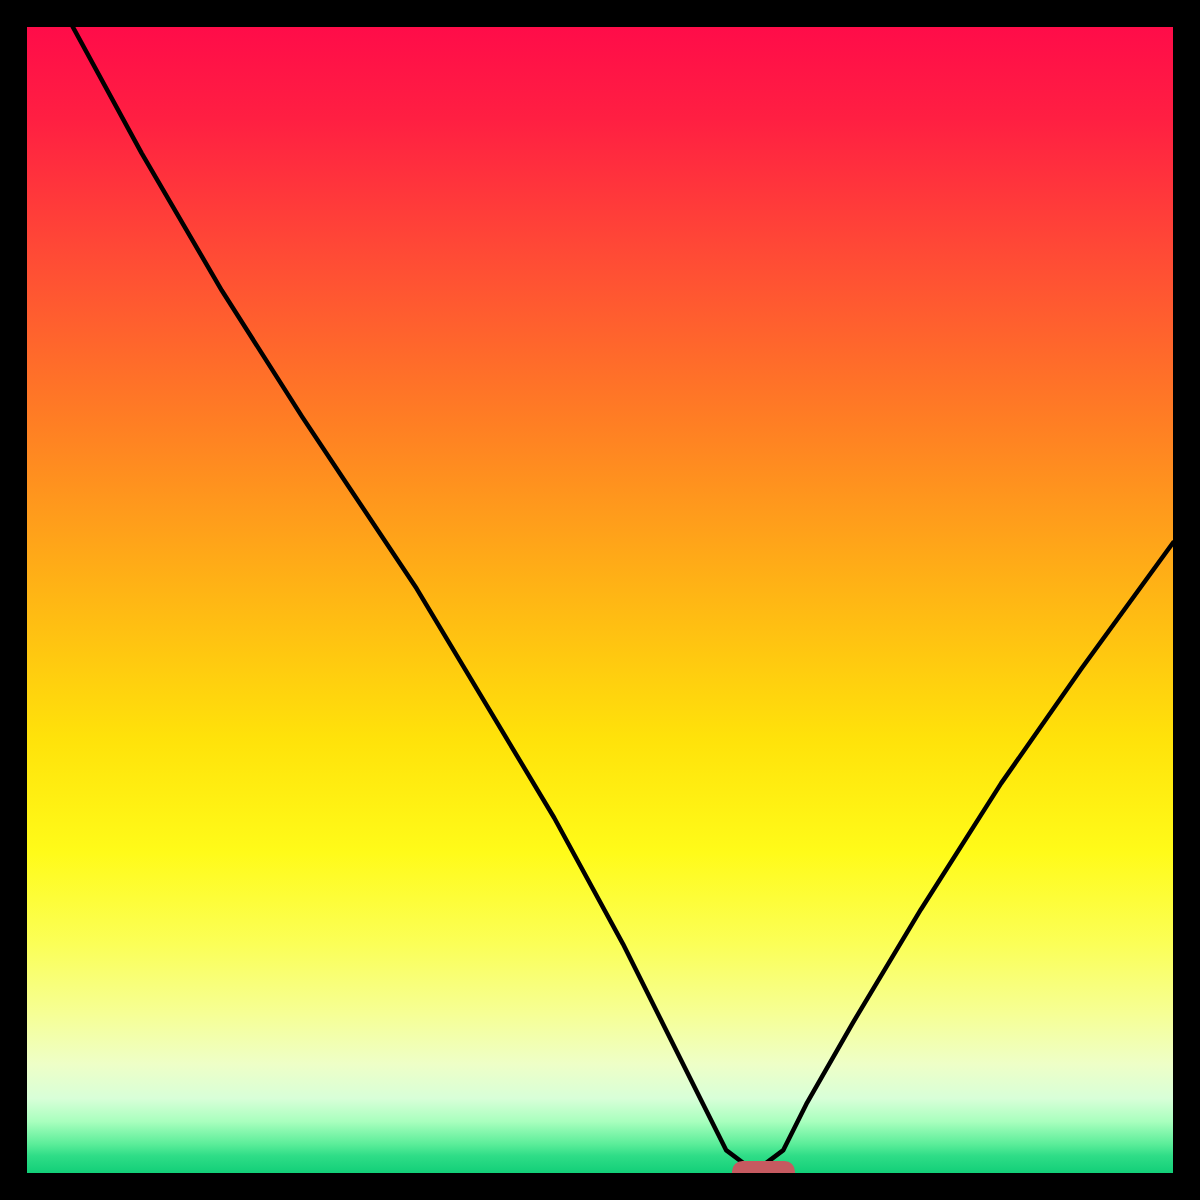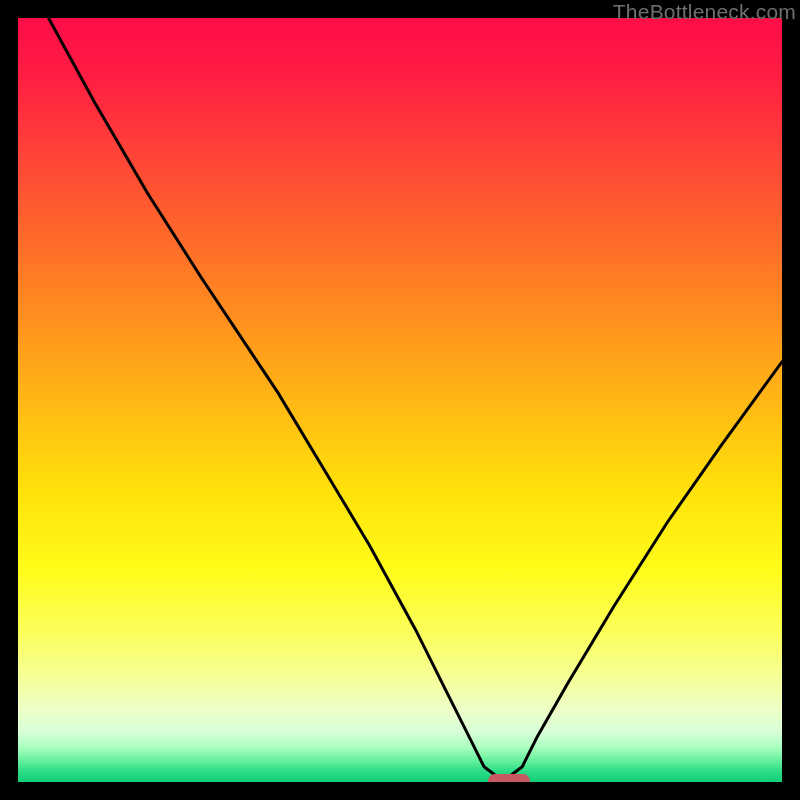--- a/index.html
+++ b/index.html
@@ -79,14 +79,13 @@
       <rect x="0" y="0" width="764" height="764" fill="url(#bg)"></rect>
     </svg>
 
     <svg class="curve-svg" width="764" height="764" viewBox="0 0 100 100" preserveAspectRatio="none">
       <path id="curve-path" d="M4.00 0.00 L10.00 11.00 L17.00 23.00 L24.00 34.00 L28.00 40.00 L34.00 49.00 L40.00 59.00 L46.00 69.00 L52.00 80.00 L56.00 88.00 L59.00 94.00 L61.00 98.00 L63.00 99.50 L64.00 99.50 L66.00 98.00 L68.00 94.00 L72.00 87.00 L78.00 77.00 L85.00 66.00 L92.00 56.00 L100.00 45.00" fill="none" stroke-width="0.45" stroke-linecap="round" stroke-linejoin="round" vector-effect="non-scaling-stroke" stroke="#000000" style="stroke-width: 3px;"></path>
     </svg>
 
     <div class="minimum-marker" style="left: 469.86px; width: 42.02px; bottom: -6px; background: rgb(198, 90, 96);"></div>
   </div>
 
-  <div class="watermark">TheBottleneck.com</div>
 </div>
 
 </body></html>

